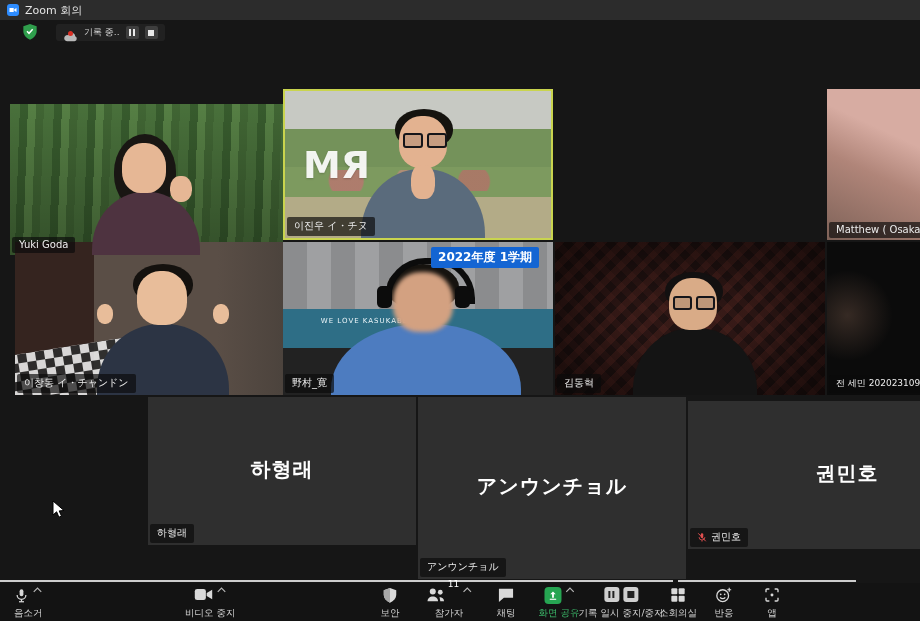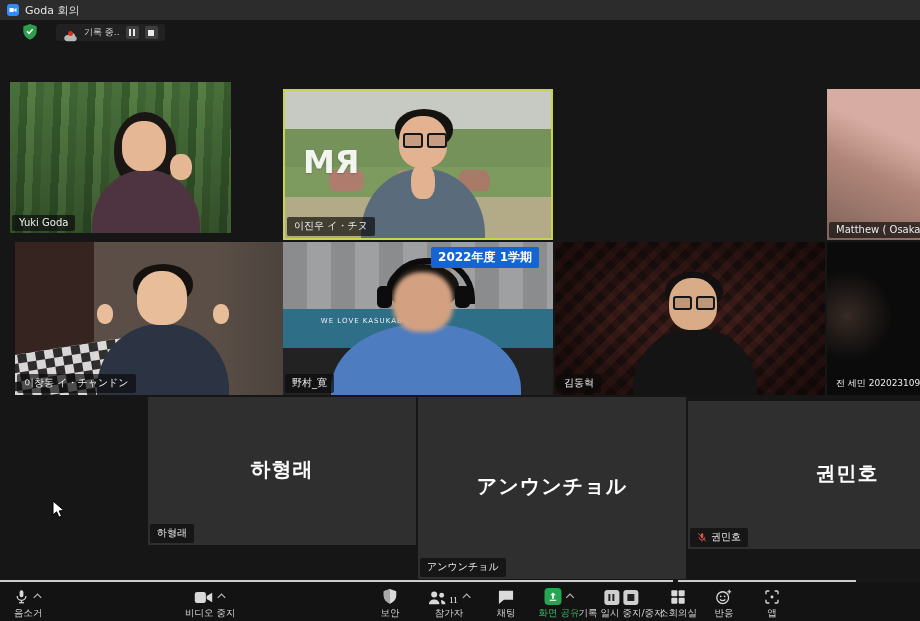--- a/index.html
+++ b/index.html
@@ -43,21 +43,21 @@
   .glass{border:2px solid #15151a;border-radius:3px;background:rgba(40,40,50,.15);}
 
   
   .bg-bamboo{background:repeating-linear-gradient(92deg,#4f7a40 0 10px,#3c6331 10px 18px,#5d8a4a 18px 26px,#466e38 26px 34px);}
   .bg-bamboo::after{content:"";position:absolute;inset:0;background:linear-gradient(180deg,rgba(0,0,0,.08),rgba(0,0,0,.35));}
   .bg-park{background:linear-gradient(180deg,#c7c9c3 0 26%,#74925a 26% 52%,#7d9a5f 52% 72%,#b3ab87 72% 100%);}
   .bg-park::after{content:"";position:absolute;left:8%;top:54%;width:84%;height:14%;
     background:radial-gradient(circle at 18% 50%,rgba(214,100,120,.55) 0 9%,transparent 10%),
                radial-gradient(circle at 45% 40%,rgba(226,130,140,.5) 0 8%,transparent 9%),
                radial-gradient(circle at 75% 55%,rgba(210,90,110,.5) 0 9%,transparent 10%);}
-  .signtext{position:absolute;color:rgba(255,255,255,.92);font-weight:bold;font-size:32px;z-index:1;text-shadow:0 1px 2px rgba(0,0,0,.2);}
+  .signtext{position:absolute;color:rgba(255,255,255,.92);font-weight:bold;font-size:38px;z-index:1;text-shadow:0 1px 2px rgba(0,0,0,.2);}
   .bg-maskroom{background:linear-gradient(180deg,#938d85 0 35%,#a59c90 35% 60%,#6e6961 100%);}
   .bg-pink{background:linear-gradient(205deg,#d7aca2 0 30%,#b08579 55%,#7e6258 100%);}
   .bg-dorm{background:linear-gradient(90deg,#35241f 0 28%,#5a4e46 28% 72%,#49413b 100%);}
   .bed{position:absolute;left:-12px;bottom:-10px;width:128px;height:58px;transform:rotate(-9deg);opacity:.92;
        background:repeating-conic-gradient(#e6e6e6 0% 25%,#2c2c2c 0% 50%) 0 0/18px 18px;z-index:1;}
   .bg-station{background:#222;}
   .bg-station .bldg{position:absolute;left:0;top:0;width:100%;height:44%;
        background:repeating-linear-gradient(90deg,#8b8c8e 0 24px,#9fa0a2 24px 48px);}
   .bg-station .bus{position:absolute;left:0;top:44%;width:100%;height:25%;background:#2e6e86;}
   .bustext{position:absolute;left:14%;top:49%;color:#eaf4f8;font-size:7px;letter-spacing:1px;z-index:1;}
@@ -72,21 +72,21 @@
   .bg-dark8::after{content:"";position:absolute;inset:0;
        background:radial-gradient(circle at 22% 48%,rgba(165,122,100,.28),transparent 42%);}
 
   
   .seam{position:absolute;top:580px;height:2px;background:#cdcdcd;z-index:6;}
 
   
   #toolbar{position:absolute;left:0;top:583px;width:920px;height:38px;background:#131313;z-index:7;}
   .tbbtn{position:absolute;top:4px;display:flex;flex-direction:column;align-items:center;gap:2px;cursor:pointer;}
   .tbbtn .lab{font-size:9.5px;color:#d4d4d4;white-space:nowrap;}
-  .tbbtn .irow{display:flex;align-items:flex-end;gap:4px;height:18px;font-family:Liberation Serif, serif;}
+  .tbbtn .irow{display:flex;align-items:flex-start;gap:4px;height:18px;}
   .chev{margin-bottom:6px;}
   .cnt{font-size:9px;color:#fff;margin:-8px 0 0 -2px;}
   .green .lab{color:#3cb96a;}
   .sharebox{width:17px;height:17px;background:#26a552;border-radius:4px;display:flex;align-items:center;justify-content:center;}
   .pausestop{display:flex;gap:4px;}
   .lsq{width:15px;height:15px;background:#cfcfcf;border-radius:3px;display:flex;align-items:center;justify-content:center;gap:2px;}
   .lsq .b{width:2px;height:7px;background:#222;}
   .lsq .s{width:7px;height:7px;background:#222;}
 
   #cursor{position:absolute;left:52px;top:500px;z-index:9;}
@@ -94,21 +94,21 @@
 </head>
 <body>
 
 <div id="stage">
 
   <div id="titlebar">
     <svg width="12" height="12" viewBox="0 0 12 12">
       <rect width="12" height="12" rx="3" fill="#2d8cff"></rect>
       <path d="M2.5 4h4.2v4H2.5z M7.3 5.2l2.2-1.2v4L7.3 6.8z" fill="#fff"></path>
     </svg>
-    <span class="ttext">Goda 회의</span>
+    <span class="ttext">Zoom 회의</span>
   </div>
 
   <svg id="secbadge" viewBox="0 0 24 26">
     <path d="M12 1l10 3.5v7c0 6-4.2 10.5-10 13C6.2 22 2 17.5 2 11.5v-7z" fill="#2f9e4c"></path>
     <path d="M7.5 12l3 3 5.5-6" stroke="#fff" stroke-width="2.2" fill="none"></path>
   </svg>
   <div id="recpill">
     <span class="cloudwrap">
       <svg width="15" height="12" viewBox="0 0 24 19">
         <path d="M7 18a5 5 0 1 1 .9-9.9A6 6 0 0 1 19.5 10 4.2 4.2 0 0 1 18.5 18z" fill="#b9b9b9"></path>
@@ -118,21 +118,21 @@
     <span class="rectext">기록 중..</span>
     <span class="recbtn">
         <span class="bar"></span>
         <span class="bar"></span>
       </span>
     <span class="recbtn">
         <span class="sq"></span>
       </span>
   </div>
 
-  <div class="tile" style="left:10px;top:82px;width:221px;height:151px">
+  <div class="tile" style="left:10px;top:104px;width:273px;height:151px">
     <div class="bg bg-bamboo"></div>
     <div class="person" style="left:60px;top:30px;width:160px;height:121px">
       <div class="hair" style="left:44px;top:0;width:62px;height:76px;background:#191613;"></div>
       <div class="torso" style="left:22px;top:58px;width:108px;height:64px;background:#4e3340;"></div>
       <div class="head" style="left:52px;top:9px;width:44px;height:50px;background:#e6b795;"></div>
       <div class="hands" style="left:100px;top:42px;width:22px;height:26px;background:#e6b795;border-radius:45%;"></div>
     </div>
     <div class="name-tag">
         <span>Yuki Goda</span>
       </div>

